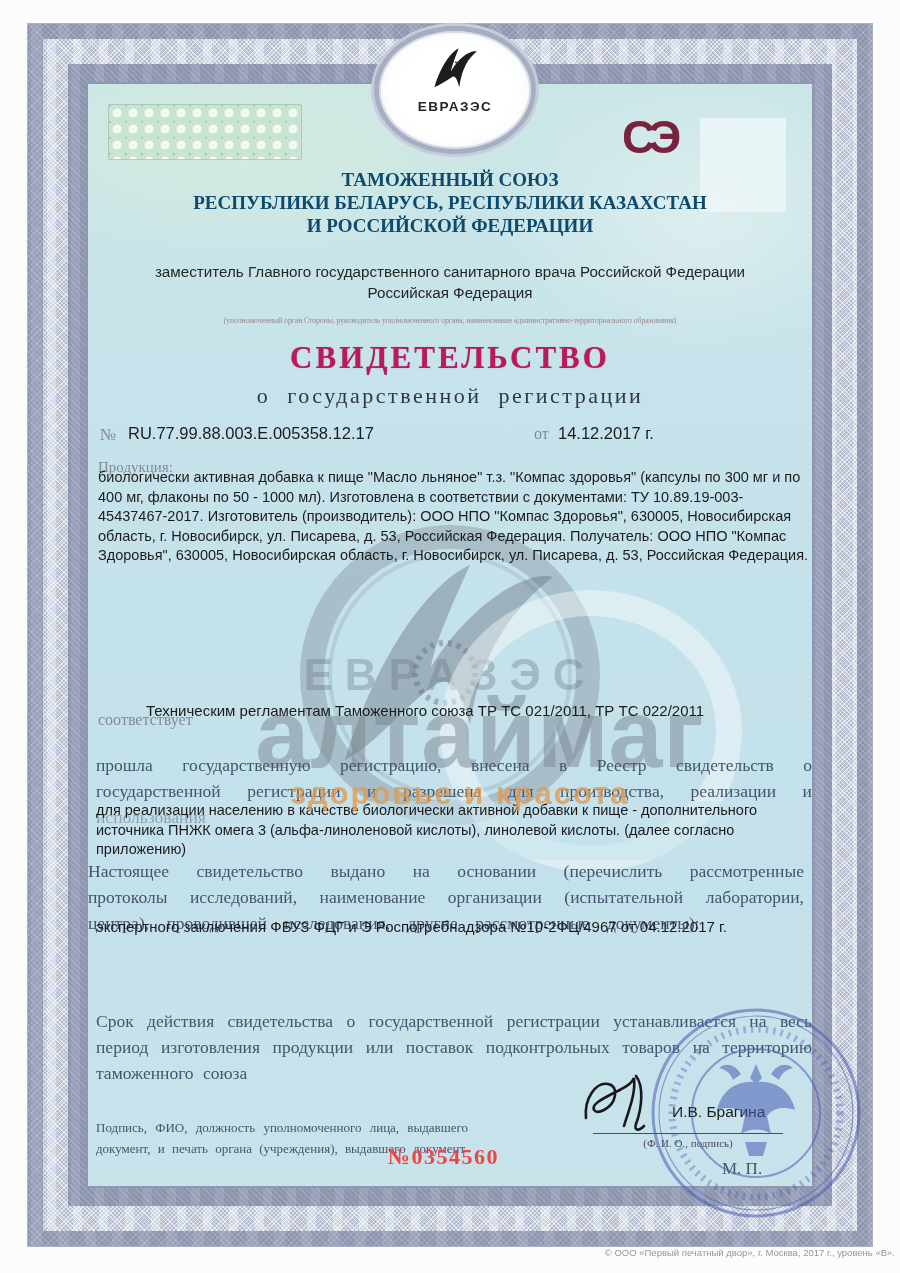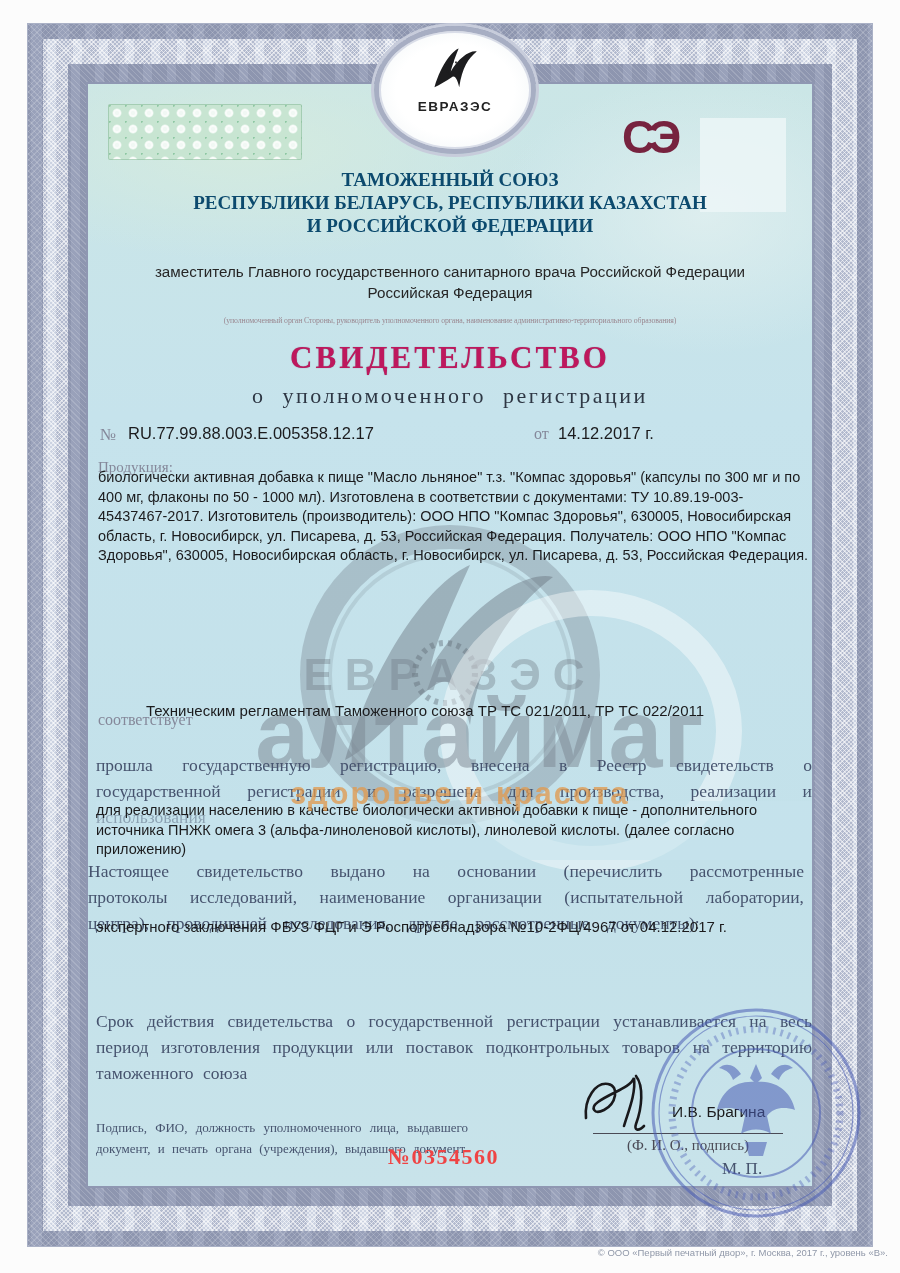--- a/index.html
+++ b/index.html
@@ -59,21 +59,21 @@
   .title-sub{font-family:"Liberation Serif",serif;font-size:22px;letter-spacing:2.5px;word-spacing:9px;color:#2e3744;}
   
   .lbl{font-family:"Liberation Serif",serif;color:#85889a;}
   .typed{color:#1b1b1d;font-size:14.5px;line-height:19.5px;}
   .form-serif{font-family:"Liberation Serif",serif;color:#46536e;font-size:17.5px;line-height:26px;text-align:justify;}
   .red-num{font-family:"Liberation Serif",serif;font-weight:bold;color:#ef4444;font-size:22px;letter-spacing:1.5px;}
   .footer{color:#8f97a8;font-size:9.5px;}
   
   .wm-word{font-family:"Liberation Sans",sans-serif;font-weight:bold;text-align:center;}
   .sig-line{border-top:1.5px solid #4a4a55;}
-  .sig-caption{font-family:"Liberation Serif",serif;color:#4a4a55;font-size:15px;text-align:center;}
+  .sig-caption{font-family:"Liberation Serif",serif;color:#4a4a55;font-size:11px;text-align:center;}
 </style>
 </head>
 <body>
 
 <div class="page">
 
   <div class="frame"></div>
   <div class="inner"></div>
 
   <svg class="z-wm-behind" style="left:285px;top:525px;" width="330" height="330" viewBox="0 0 330 330">
@@ -99,21 +99,21 @@
   <div class="z-content white-box"></div>
 
   <div class="z-content hdr hdr-serif" style="top:168px;">ТАМОЖЕННЫЙ СОЮЗ</div>
   <div class="z-content hdr hdr-serif" style="top:191px;">РЕСПУБЛИКИ БЕЛАРУСЬ, РЕСПУБЛИКИ КАЗАХСТАН</div>
   <div class="z-content hdr hdr-serif" style="top:214px;">И РОССИЙСКОЙ ФЕДЕРАЦИИ</div>
   <div class="z-content hdr hdr-sans" style="top:261px;">заместитель Главного государственного санитарного врача Российской Федерации</div>
   <div class="z-content hdr hdr-sans" style="top:282px;">Российская Федерация</div>
   <div class="z-content hdr caption" style="top:316px;">(уполномоченный орган Стороны, руководитель уполномоченного органа, наименование административно-территориального образования)</div>
 
   <div class="z-content hdr title-main" style="top:340px;">СВИДЕТЕЛЬСТВО</div>
-  <div class="z-content hdr title-sub" style="top:383px;">о уполномоченного регистрации</div>
+  <div class="z-content hdr title-sub" style="top:383px;">о государственной регистрации</div>
 
   <div class="z-content lbl" style="left:100px;top:425px;font-size:17px;">№</div>
   <div class="z-content typed" style="left:128px;top:424px;font-size:16.5px;">RU.77.99.88.003.E.005358.12.17</div>
   <div class="z-content lbl" style="left:534px;top:425px;font-size:16px;">от</div>
   <div class="z-content typed" style="left:558px;top:424px;font-size:16.5px;">14.12.2017 г.</div>
 
   <div class="z-content lbl" style="left:98px;top:459px;font-size:15px;">Продукция:</div>
   <div class="z-content typed" style="left:98px;top:468px;width:712px;">биологически активная добавка к пище "Масло льняное" т.з. "Компас здоровья" (капсулы по 300 мг и по 400 мг, флаконы по 50 - 1000 мл). Изготовлена в соответствии с документами: ТУ 10.89.19-003-45437467-2017. Изготовитель (производитель): ООО НПО "Компас Здоровья", 630005, Новосибирская область, г. Новосибирск, ул. Писарева, д. 53, Российская Федерация.  Получатель: ООО НПО "Компас Здоровья", 630005, Новосибирская область, г. Новосибирск, ул. Писарева, д. 53, Российская Федерация.</div>
 
   <div class="z-content lbl" style="left:98px;top:711px;font-size:16px;z-index:2;">соответствует</div>
@@ -146,15 +146,15 @@
     <circle cx="111" cy="111" r="64" fill="none" stroke="#4a5db5" stroke-width="2"></circle>
     <g fill="#4a5db5">
       <path d="M111 62 l6 14 -6 6 -6 -6 Z"></path>
       <path d="M111 80 C90 78 76 90 72 108 C84 104 94 106 100 114 L96 132 C104 126 118 126 126 132 L122 114 C128 106 138 104 150 108 C146 90 132 78 111 80 Z"></path>
       <path d="M96 72 c-6 -10 -16 -12 -22 -6 c8 2 12 6 14 12 Z"></path>
       <path d="M126 72 c6 -10 16 -12 22 -6 c-8 2 -12 6 -14 12 Z"></path>
       <path d="M100 140 h22 l-4 14 h-14 Z"></path>
     </g>
   </svg>
 
-  <div class="z-content footer" style="left:0;top:1247px;width:888px;text-align:right;">© ООО «Первый печатный двор»,  г. Москва,  2017 г., уровень «В».</div>
+  <div class="z-content footer" style="left:0;top:1247px;width:888px;text-align:right;padding-left:7px;">© ООО «Первый печатный двор»,  г. Москва,  2017 г., уровень «В».</div>
 
 </div>
 
 </body></html>

